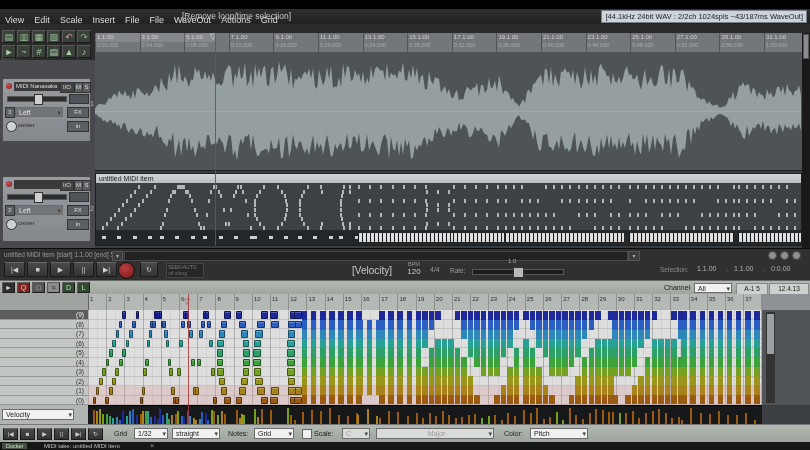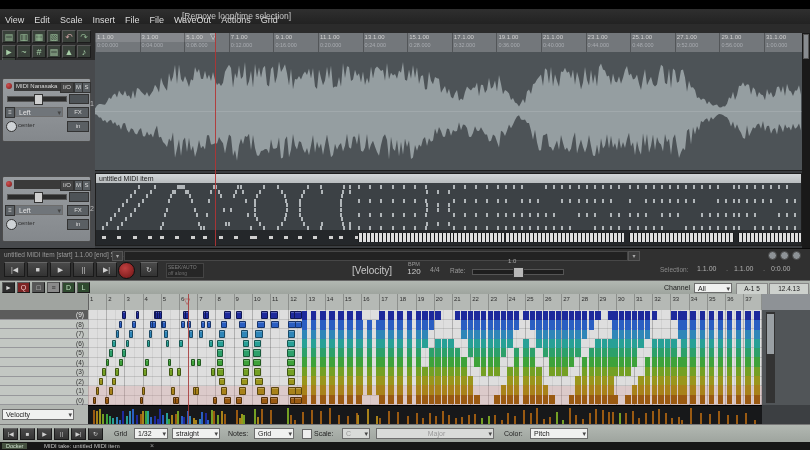--- a/index.html
+++ b/index.html
@@ -47,20 +47,21 @@
   .winbtn{position:absolute;top:2px;width:7px;height:7px;border-radius:50%;background:#8d9296;border:1px solid #444;}
 </style>
 </head>
 <body>
 
 <div id="screen">
 
   <div class="abs menubar">
     <span id="menu-items"><span class="menu-item">View</span><span class="menu-item">Edit</span><span class="menu-item">Scale</span><span class="menu-item">Insert</span><span class="menu-item">File</span><span class="menu-item">File</span><span class="menu-item">WaveOut</span><span class="menu-item">Actions</span><span class="menu-item">Grid</span></span>
     <span class="abs hint" style="left:182px;top:2px;">[Remove loop/time selection]</span>
+    <span class="abs audio-status" style="right:3px;top:1px;padding:1px 3px;border:1px solid #78808a;">[44.1kHz 24bit WAV : 2/2ch 1024spls ~43/187ms WaveOut]</span>
   </div>
 
   <div class="abs" style="left:0;top:24px;width:810px;height:9px;background:#2b2b2b;"></div>
   <div class="abs" style="left:0;top:24px;width:95px;height:36px;background:#2b2b2b;">
     <div id="tb-row1" class="abs" style="left:2px;top:2px;"><span class="icon" style="color: rgb(157, 196, 157);">▤</span><span class="icon" style="color: rgb(157, 196, 157);">▥</span><span class="icon" style="color: rgb(157, 196, 157);">▦</span><span class="icon" style="color: rgb(157, 196, 157);">▧</span><span class="icon" style="color: rgb(201, 160, 160);">↶</span><span class="icon" style="color: rgb(141, 176, 141);">↷</span><span class="icon" style="color: rgb(157, 196, 157);">≡</span></div>
     <div id="tb-row2" class="abs" style="left:2px;top:17px;"><span class="icon" style="color: rgb(168, 207, 168);">►</span><span class="icon" style="color: rgb(168, 207, 168);">~</span><span class="icon" style="color: rgb(168, 207, 168);">#</span><span class="icon" style="color: rgb(168, 207, 168);">▤</span><span class="icon" style="color: rgb(168, 207, 168);">▲</span><span class="icon" style="color: rgb(168, 207, 168);">♪</span><span class="icon" style="color: rgb(207, 157, 157);">●</span></div>
   </div>
 
   <div class="abs ruler">
     <div class="abs" style="left:0;top:0;width:120px;height:9px;background:rgba(255,255,255,.13);"></div>

